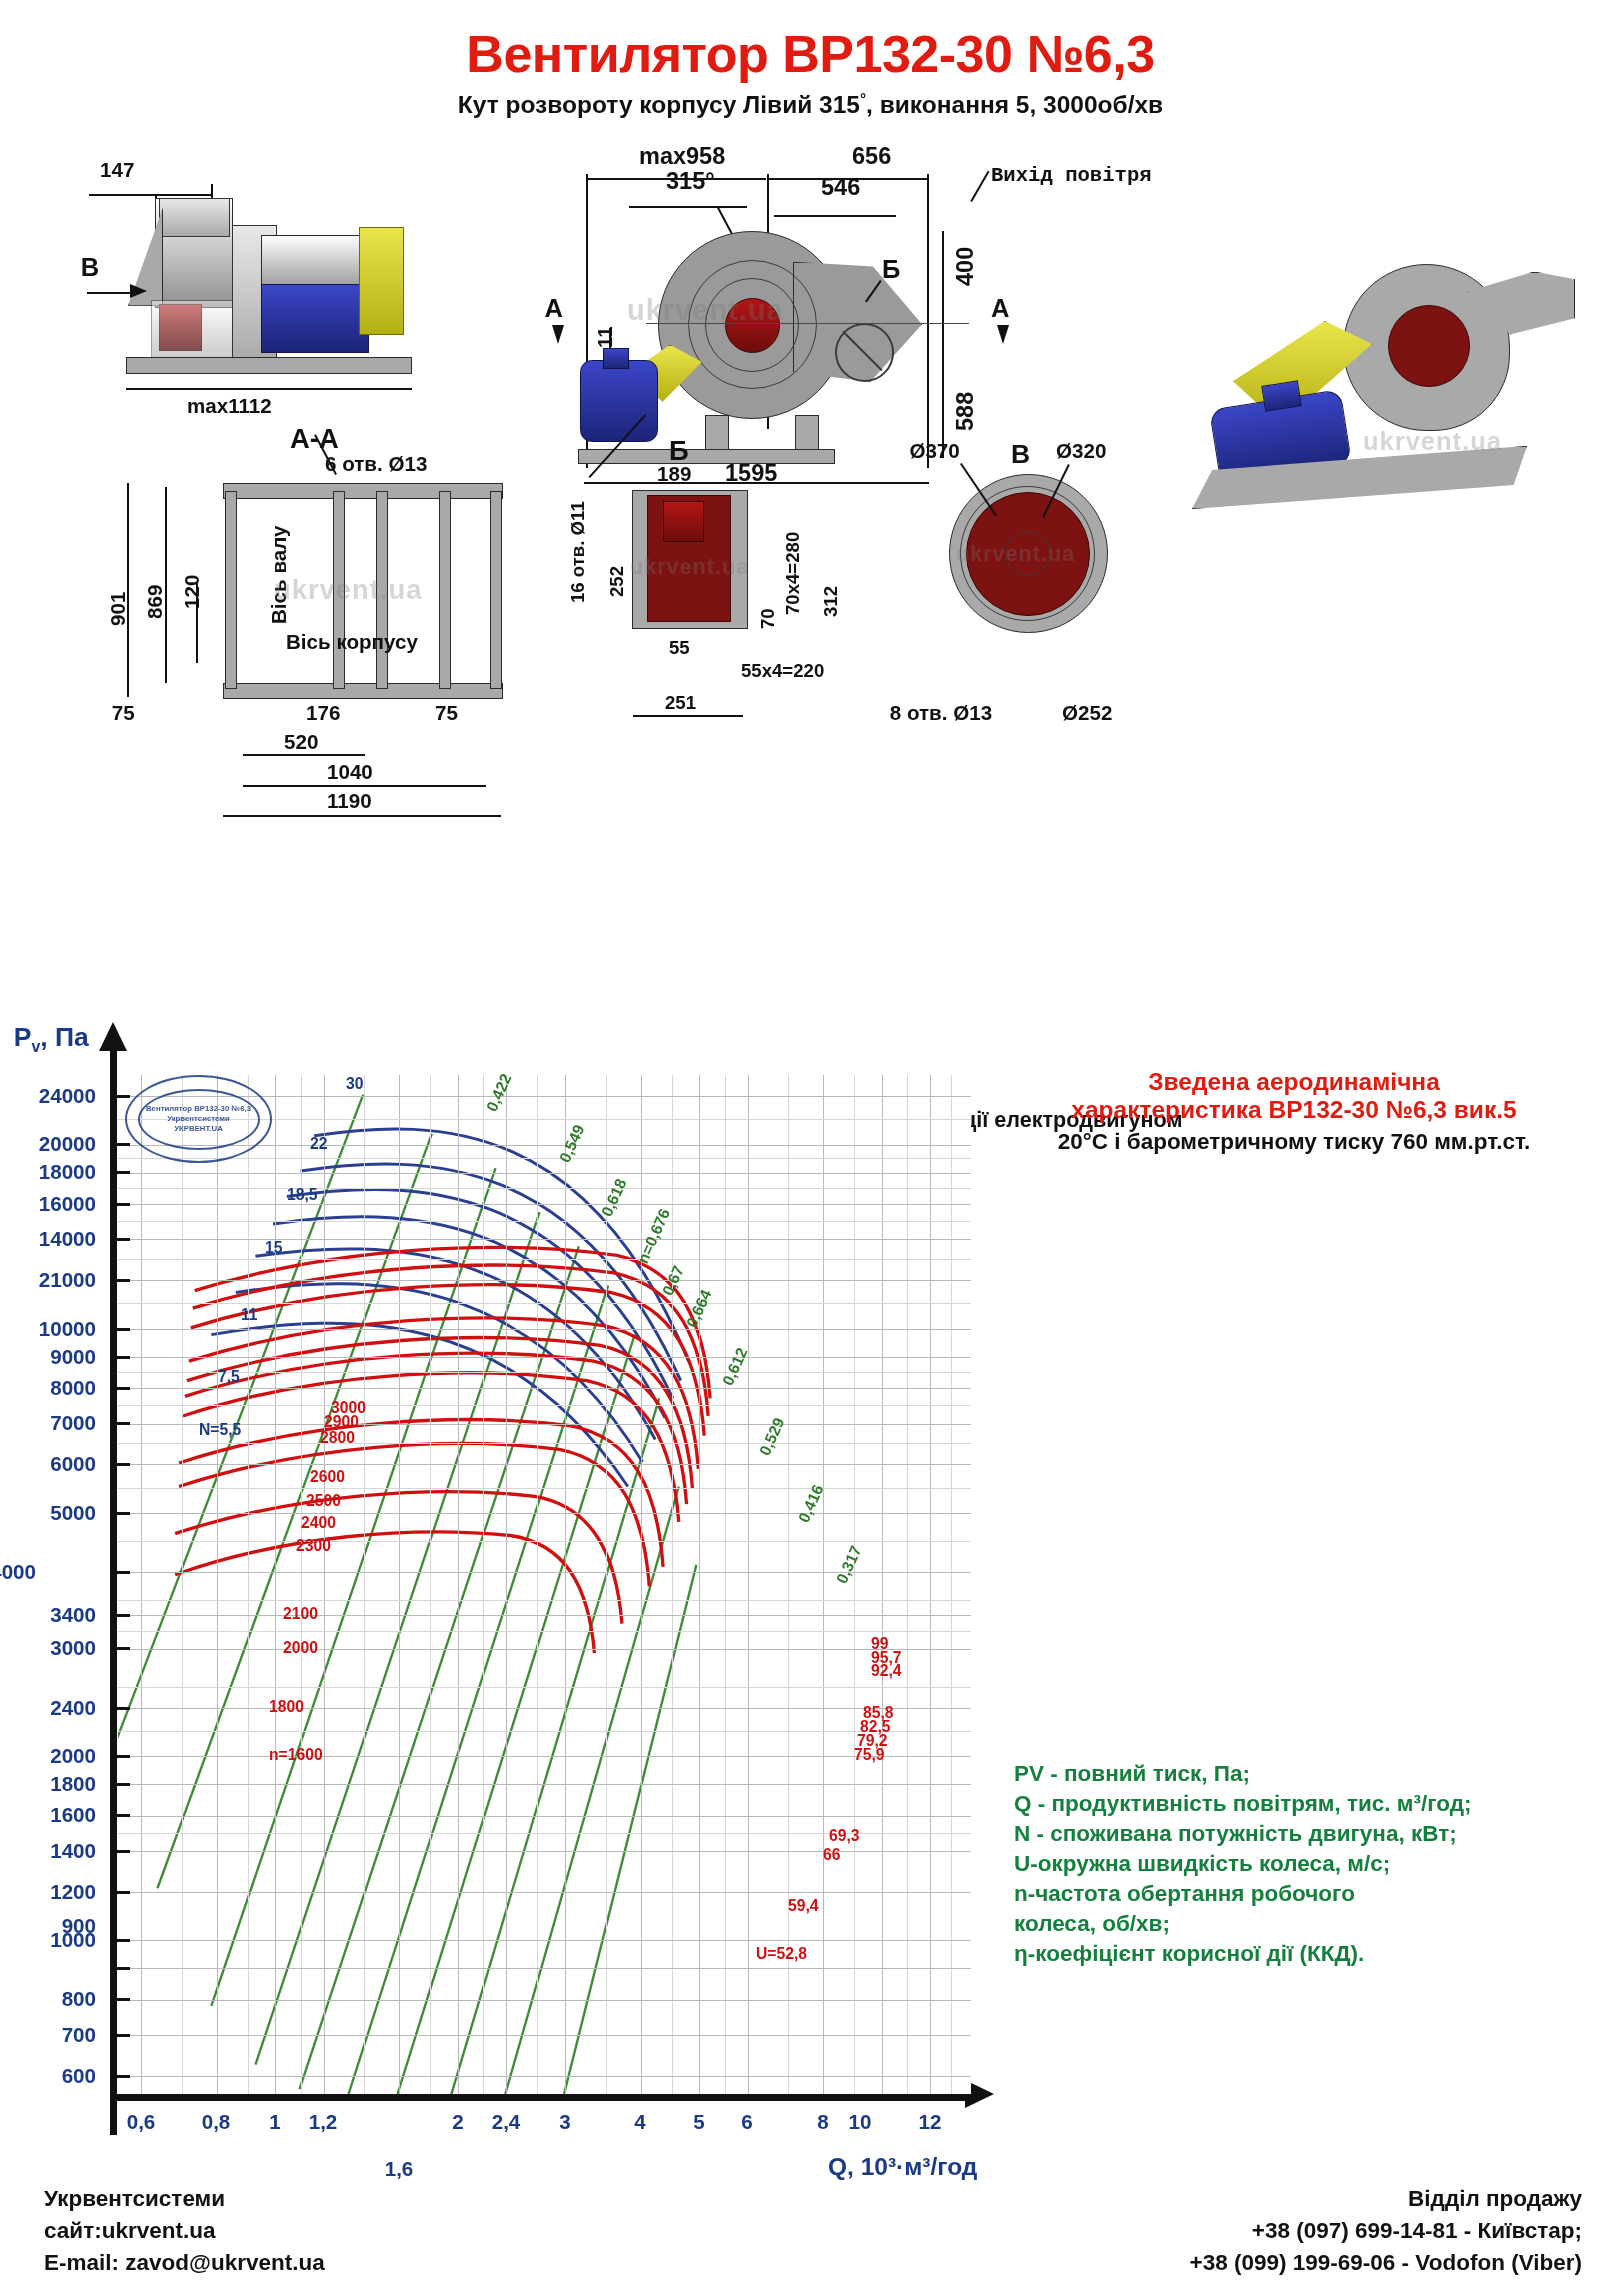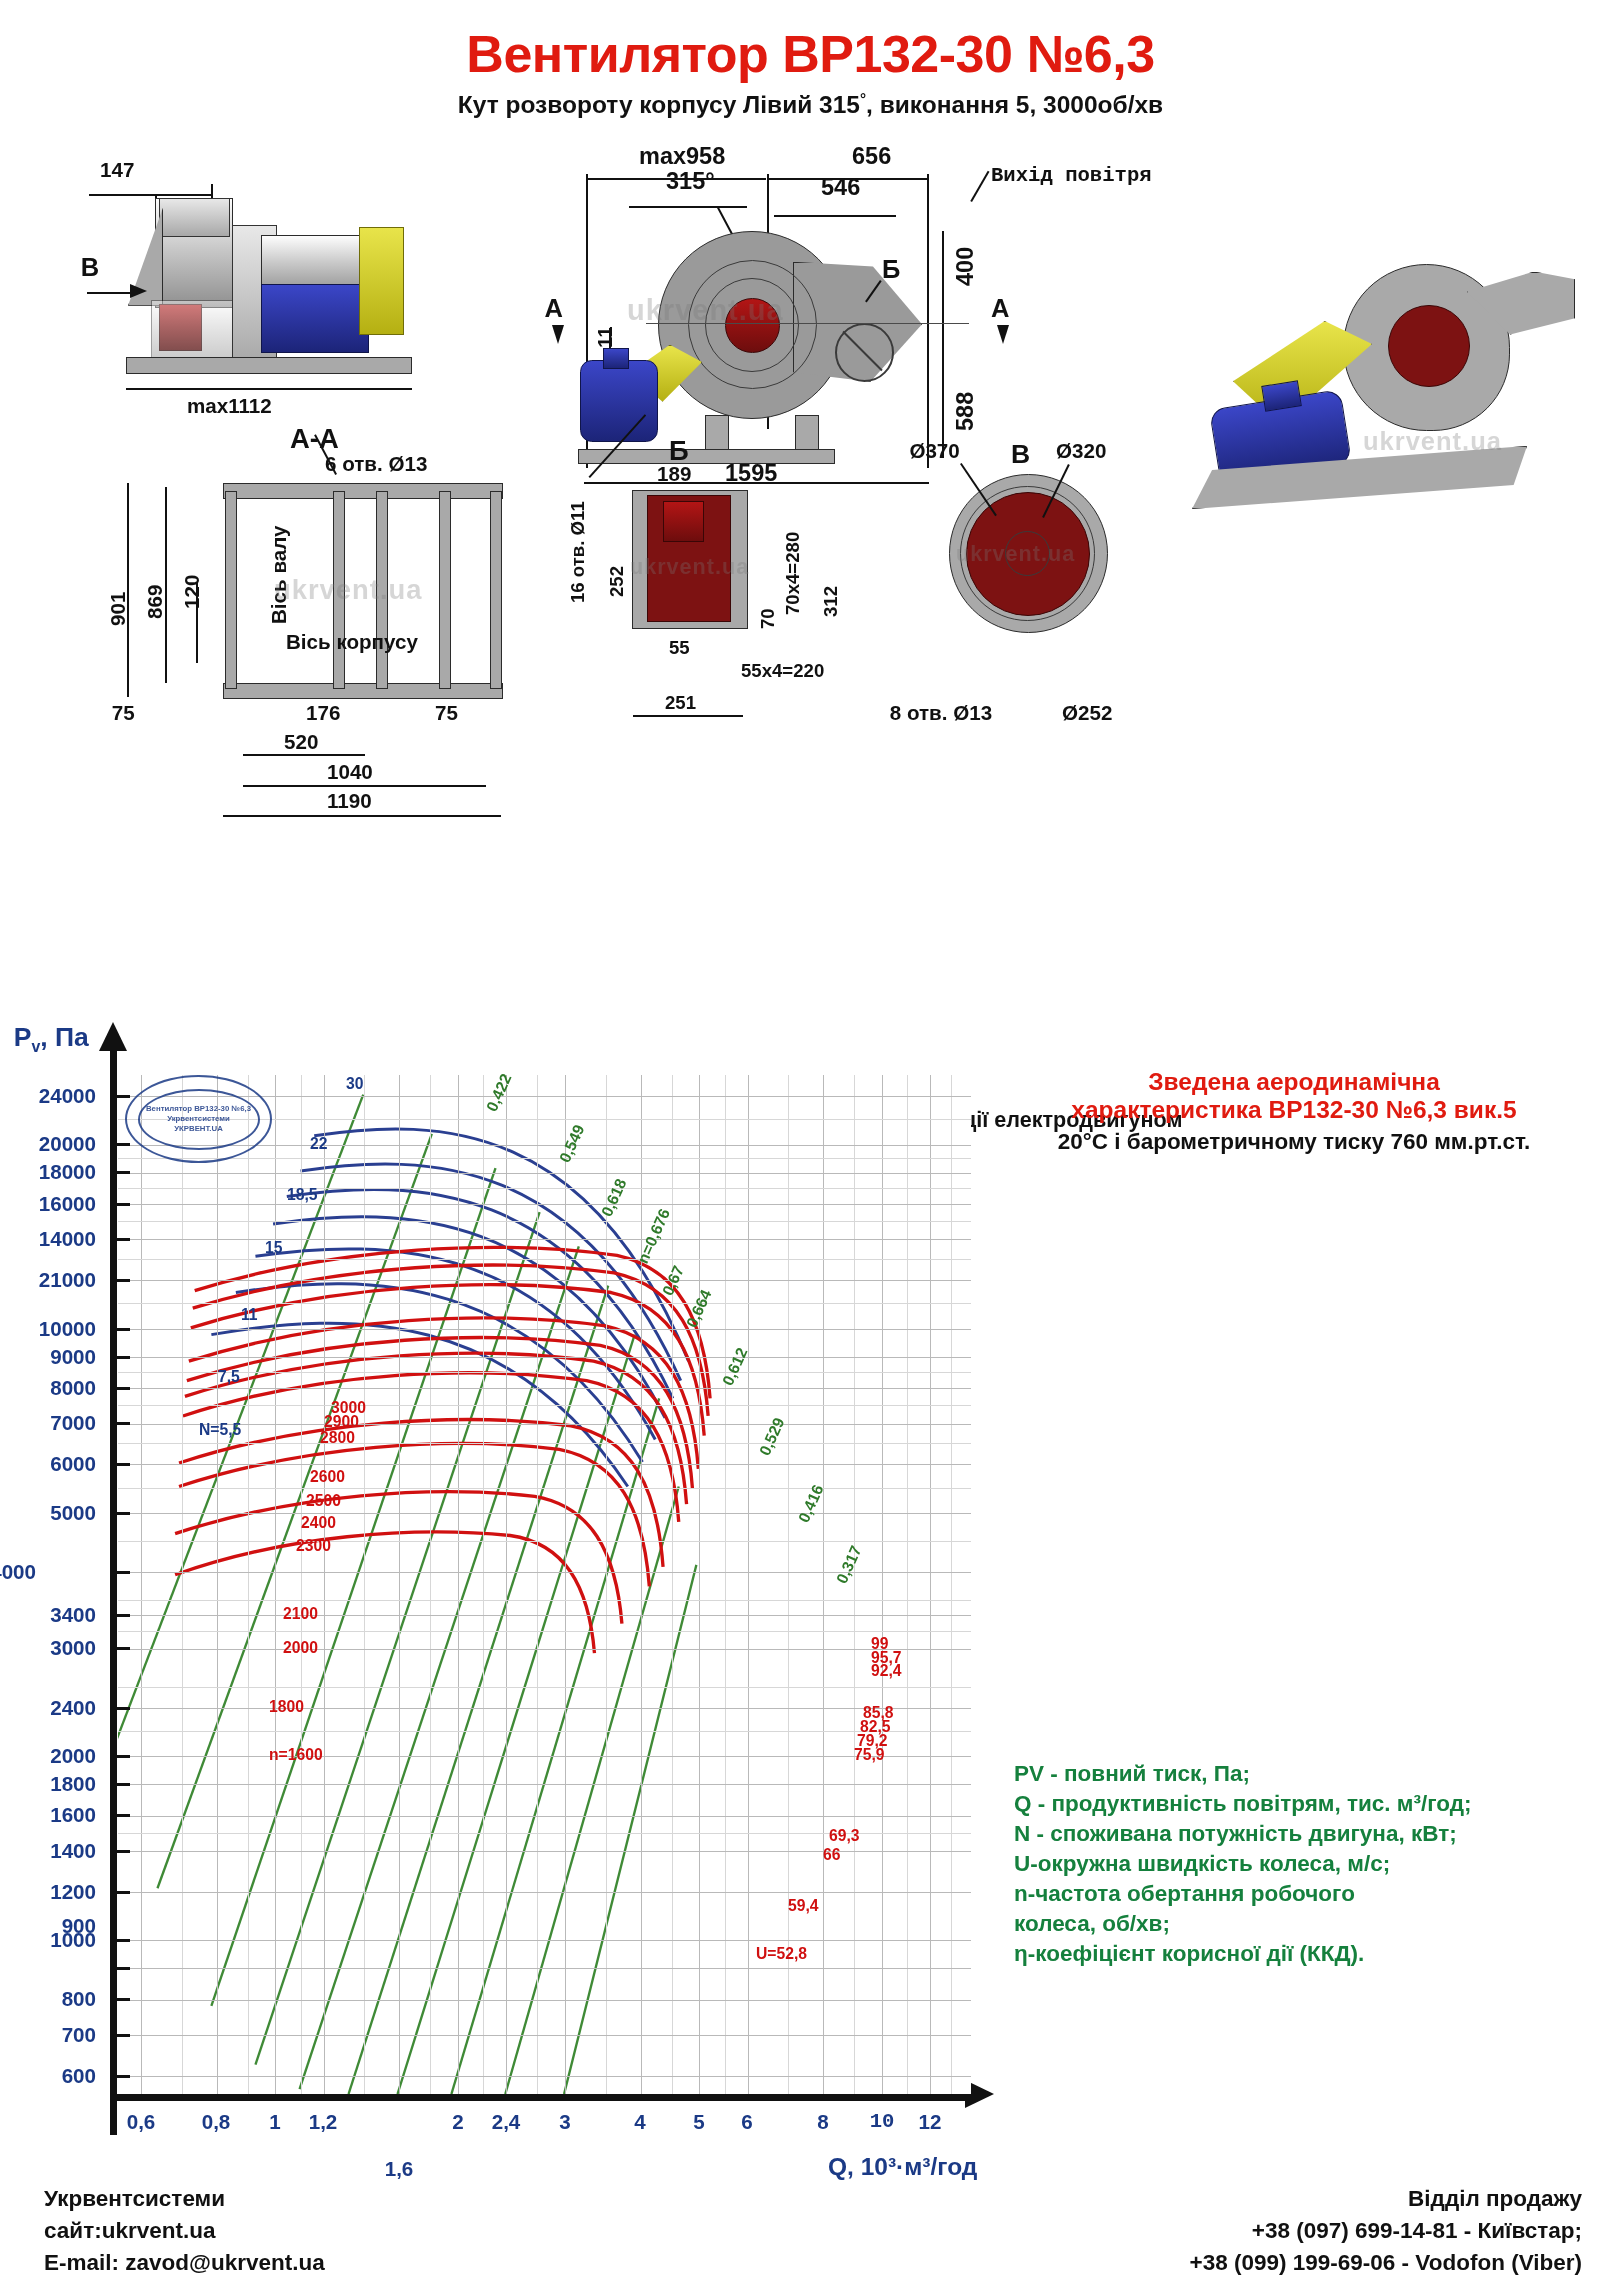--- a/index.html
+++ b/index.html
@@ -459,21 +459,21 @@
     <div class="xlab" style="left: 275px;">1</div>
     <div class="xlab" style="left: 323px;">1,2</div>
     <div class="xlab" style="left: 399px; margin-top: 47px;">1,6</div>
     <div class="xlab" style="left: 458px;">2</div>
     <div class="xlab" style="left: 506px;">2,4</div>
     <div class="xlab" style="left: 565px;">3</div>
     <div class="xlab" style="left: 640px;">4</div>
     <div class="xlab" style="left: 699px;">5</div>
     <div class="xlab" style="left: 747px;">6</div>
     <div class="xlab" style="left: 823px;">8</div>
-    <div class="xlab" style="left: 882px; font-family: Liberation Mono, monospace;">10</div>
+    <div class="xlab" style="left: 860px;">10</div>
     <div class="xlab" style="left: 930px;">12</div>
     <div class="ylab" style="top: 82px; right: 1525px;">24000</div>
     <div class="abs" style="left: 116px; top: 81px; width: 13.7px; height: 2.9px; background: rgb(17, 17, 17);"></div>
     <div class="ylab" style="top: 130px; right: 1525px;">20000</div>
     <div class="abs" style="left: 116px; top: 129px; width: 13.7px; height: 2.9px; background: rgb(17, 17, 17);"></div>
     <div class="ylab" style="top: 158px; right: 1525px;">18000</div>
     <div class="abs" style="left: 116px; top: 157px; width: 13.7px; height: 2.9px; background: rgb(17, 17, 17);"></div>
     <div class="ylab" style="top: 190px; right: 1525px;">16000</div>
     <div class="abs" style="left: 116px; top: 189px; width: 13.7px; height: 2.9px; background: rgb(17, 17, 17);"></div>
     <div class="ylab" style="top: 225px; right: 1525px;">14000</div>

